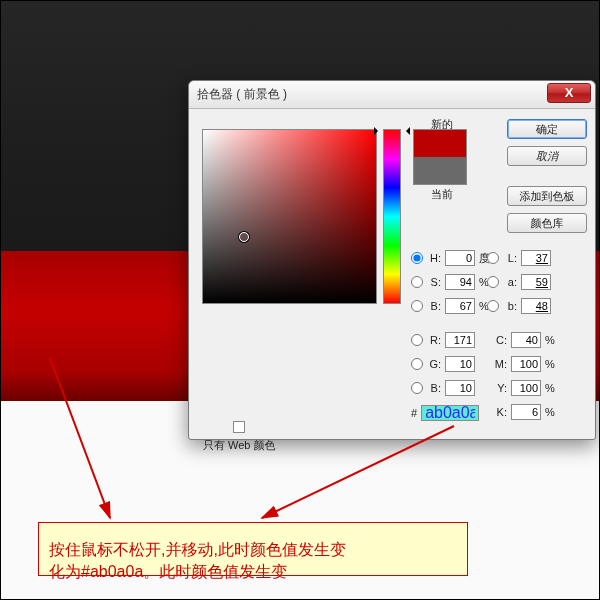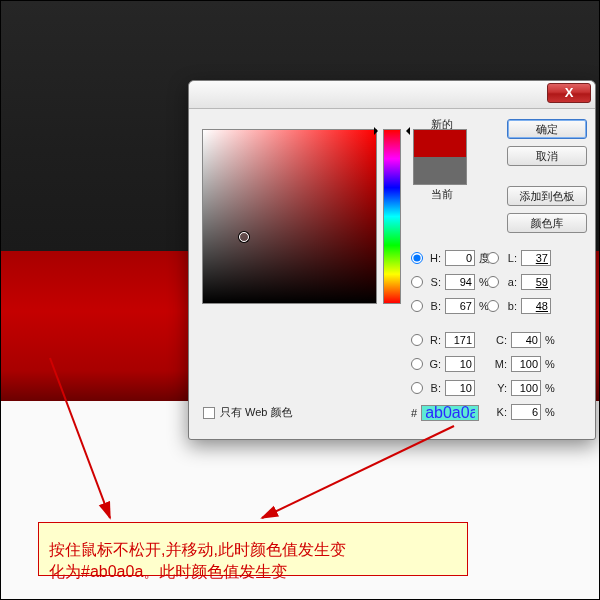--- a/index.html
+++ b/index.html
@@ -49,21 +49,21 @@
   .sw-new { height:50%; background:#bb0000; }
   .sw-cur { height:50%; background:#6a6a6a; }
   .lbl-new { position:absolute; top:8px; left:228px; width:50px; text-align:center; }
   .lbl-cur { position:absolute; top:78px; left:228px; width:50px; text-align:center; }
 
   
   .btn { position:absolute; right:8px; width:80px; height:20px; font-size:11px;
          background:linear-gradient(#fbfbfb,#e3e3e3); border:1px solid #8a8a8a; border-radius:3px;
          text-align:center; line-height:18px; cursor:pointer; }
   .btn.ok     { top:10px; border-color:#3b78cc; box-shadow:0 0 0 1px #7db0ef inset; }
-  .btn.cancel { top:37px; }
+  .btn.cancel { top:37px;font-style:italic; }
   .btn.add    { top:77px; }
   .btn.lib    { top:104px; }
 
   
   .row { position:absolute; display:flex; align-items:center; gap:4px; height:18px; }
   .row input[type=radio]{ width:12px; height:12px; }
   .row .nm { width:14px; text-align:right; }
   .row .inb { width:30px; height:16px; font-size:11px; text-align:right; padding-right:2px;
               border:1px solid #8a8a8a; background:#fff; }
   .row .unit{ width:12px; }
@@ -93,20 +93,21 @@
 <body>
 
 <div class="bg-stack">
   <div class="bg-dark"></div>
   <div class="bg-red"></div>
   <div class="bg-white"></div>
 </div>
 
 <div class="dialog">
   <div class="titlebar">
+    <span>拾色器 ( 前景色 )</span>
     <div class="closebtn">
       <span>X</span>
     </div>
   </div>
 
   <div class="body">
 
     <div class="sv-frame">
       <div class="sv-hue"></div>
       <div class="sv-sat"></div>
@@ -194,21 +195,21 @@
       <span class="nm">Y:</span>
       <input class="inb" value="100" style="">
       <span class="unit">%</span>
     </div>
     <div class="row cmyk" style="top:294px;">
       <span class="nm">K:</span>
       <input class="inb" value="6" style="">
       <span class="unit">%</span>
     </div>
 
-    <div class="web" style="top:296px;">
+    <div class="web" style="top:312px;flex-direction:column;">
       <span class="cb"></span>
       <span>只有 Web 颜色</span>
     </div>
 
     <div class="hexrow" style="top:296px;">
       <span>#</span>
       <input class="inb" value="ab0a0a" style="">
     </div>
 
   </div>

